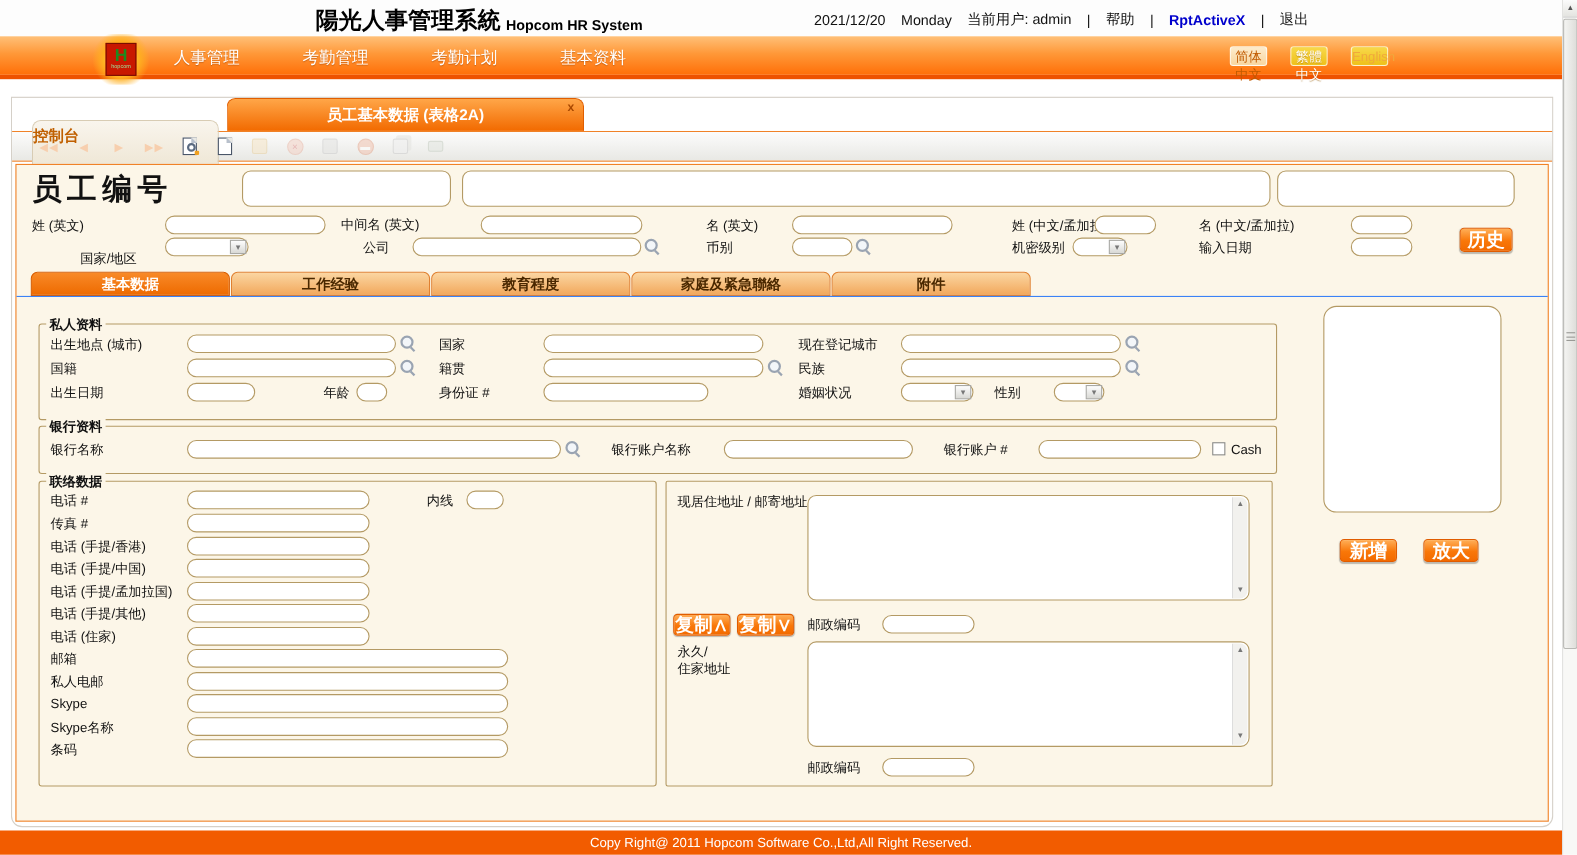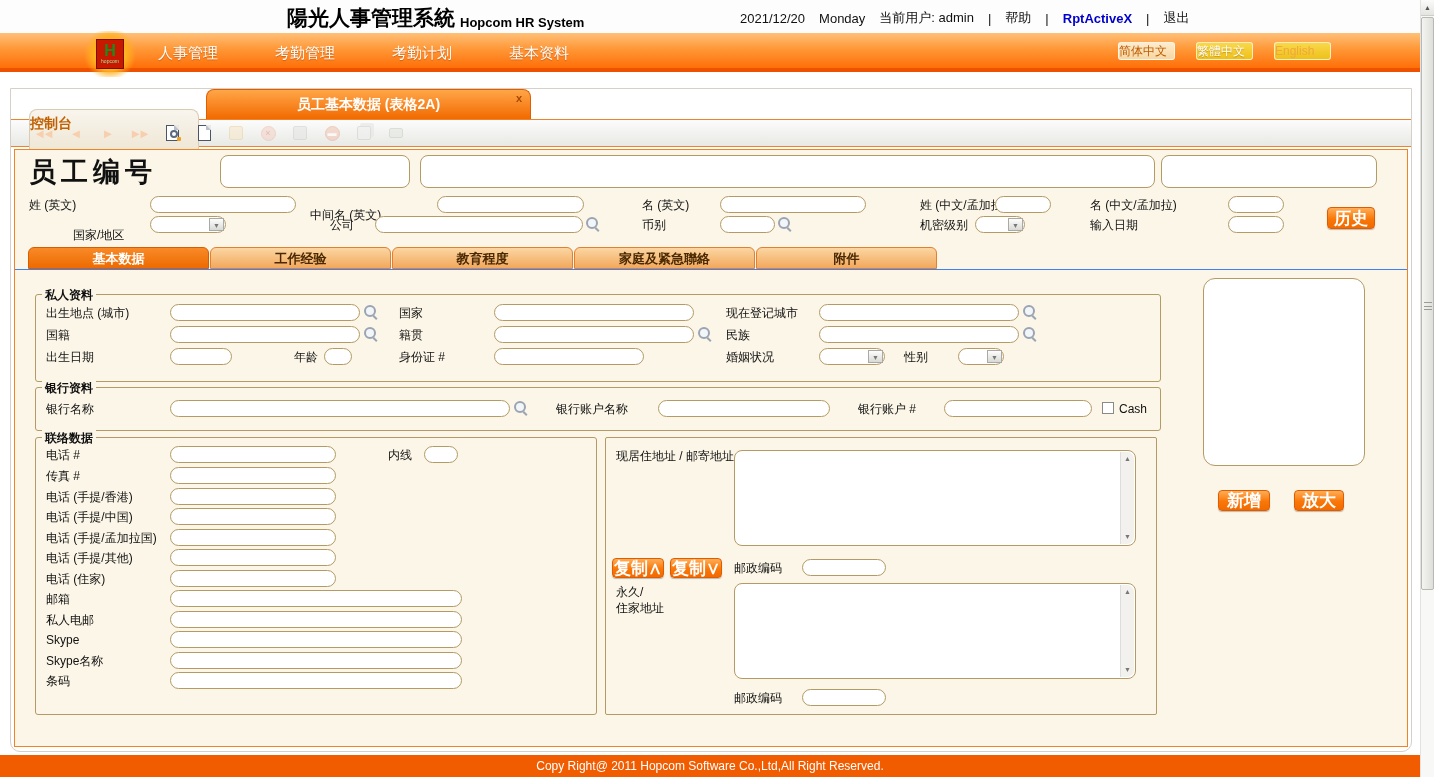--- a/index.html
+++ b/index.html
@@ -22,22 +22,22 @@
     background:radial-gradient(circle at 50% 50%, #ffe680 0%, #ffb020 45%, rgba(255,160,20,0) 72%);
     display:flex; align-items:center; justify-content:center; }
   .logo-core { width:28px; height:30px; background:#c81800; border:1px solid #7a0e00;
     display:flex; flex-direction:column; align-items:center; justify-content:center; }
   .logo-h { color:#1f8a1f; font-size:16px; font-weight:bold; line-height:14px; }
   .logo-sub { color:#9fe89f; font-size:5px; line-height:6px; }
   .nav-menu { position:absolute; left:158px; top:0; display:flex; height:39px; }
   .nav-item { width:117px; color:#fff; font-size:15px; line-height:39px; cursor:pointer;
     text-shadow:0 1px 1px rgba(120,50,0,.4); }
   .lang-group { position:absolute; left:1118px; top:9px; display:flex; gap:21px; }
-  .lang-btn { width:57px; height:18px; border-radius:3px; font-size:12px; line-height:17px;
-    cursor:pointer; border:1px solid rgba(255,255,255,.7); }
+  .lang-btn { width:34px; height:18px; border-radius:3px; font-size:12px; line-height:17px;
+    text-align:center; cursor:pointer; border:1px solid rgba(255,255,255,.7); }
   .lang-current { background:linear-gradient(#fdeccd,#f8d6a0); color:#c05a00; }
   .lang-gold { background:linear-gradient(#f8d84a,#efc11a); color:#fff; text-shadow:0 1px 1px rgba(150,90,0,.5); }
   .lang-gold.en { color:#f0a83c; text-shadow:none; }
   
   #content { position:absolute; left:10px; top:88px; width:1402px; height:664px;
     background:#fff; border:1px solid #d5d0c8; border-radius:0 0 10px 10px; }
   .tabstrip { position:relative; height:30px; background:#fff; }
   .tab-console { position:absolute; left:18px; top:20px; width:170px; height:44px;
     background:linear-gradient(#f9f5ed,#eee6d4); border:1px solid #d8ccb4; border-bottom:none;
     border-radius:8px 8px 0 0; color:#c06000; font-weight:bold; font-size:14px;
@@ -211,21 +211,21 @@
   <div class="panel">
 
     <div class="hsec">
       <div class="empno">员工编号</div>
       <input class="bigbox" style="left: 205px; top: 5px; width: 190px;">
       <input class="bigbox" style="left: 405px; top: 5px; width: 735px;">
       <input class="bigbox" style="left: 1146px; top: 5px; width: 216px;">
 
       <span class="lbl" style="left:14px;top:47px;">姓 (英文)</span>
       <input class="pill" style="left: 135px; top: 46px; width: 146px;">
-      <span class="lbl" style="left:295px;top:57px;">中间名 (英文)</span>
+      <span class="lbl" style="left:295px;top:46px;">中间名 (英文)</span>
       <input class="pill" style="left: 422px; top: 46px; width: 147px;">
       <span class="lbl" style="left:627px;top:47px;">名 (英文)</span>
       <input class="pill" style="left: 705px; top: 46px; width: 146px;">
       <span class="lbl" style="left:905px;top:47px;">姓 (中文/孟加拉)</span>
       <input class="pill" style="left: 980px; top: 46px; width: 56px;">
       <span class="lbl" style="left:1075px;top:47px;">名 (中文/孟加拉)</span>
       <input class="pill" style="left: 1213px; top: 46px; width: 56px;">
 
       <span class="lbl" style="left:14px;top:77px;margin-left:44px;">国家/地区</span>
       <span class="dd" style="left:135px;top:66px;width:76px;">

